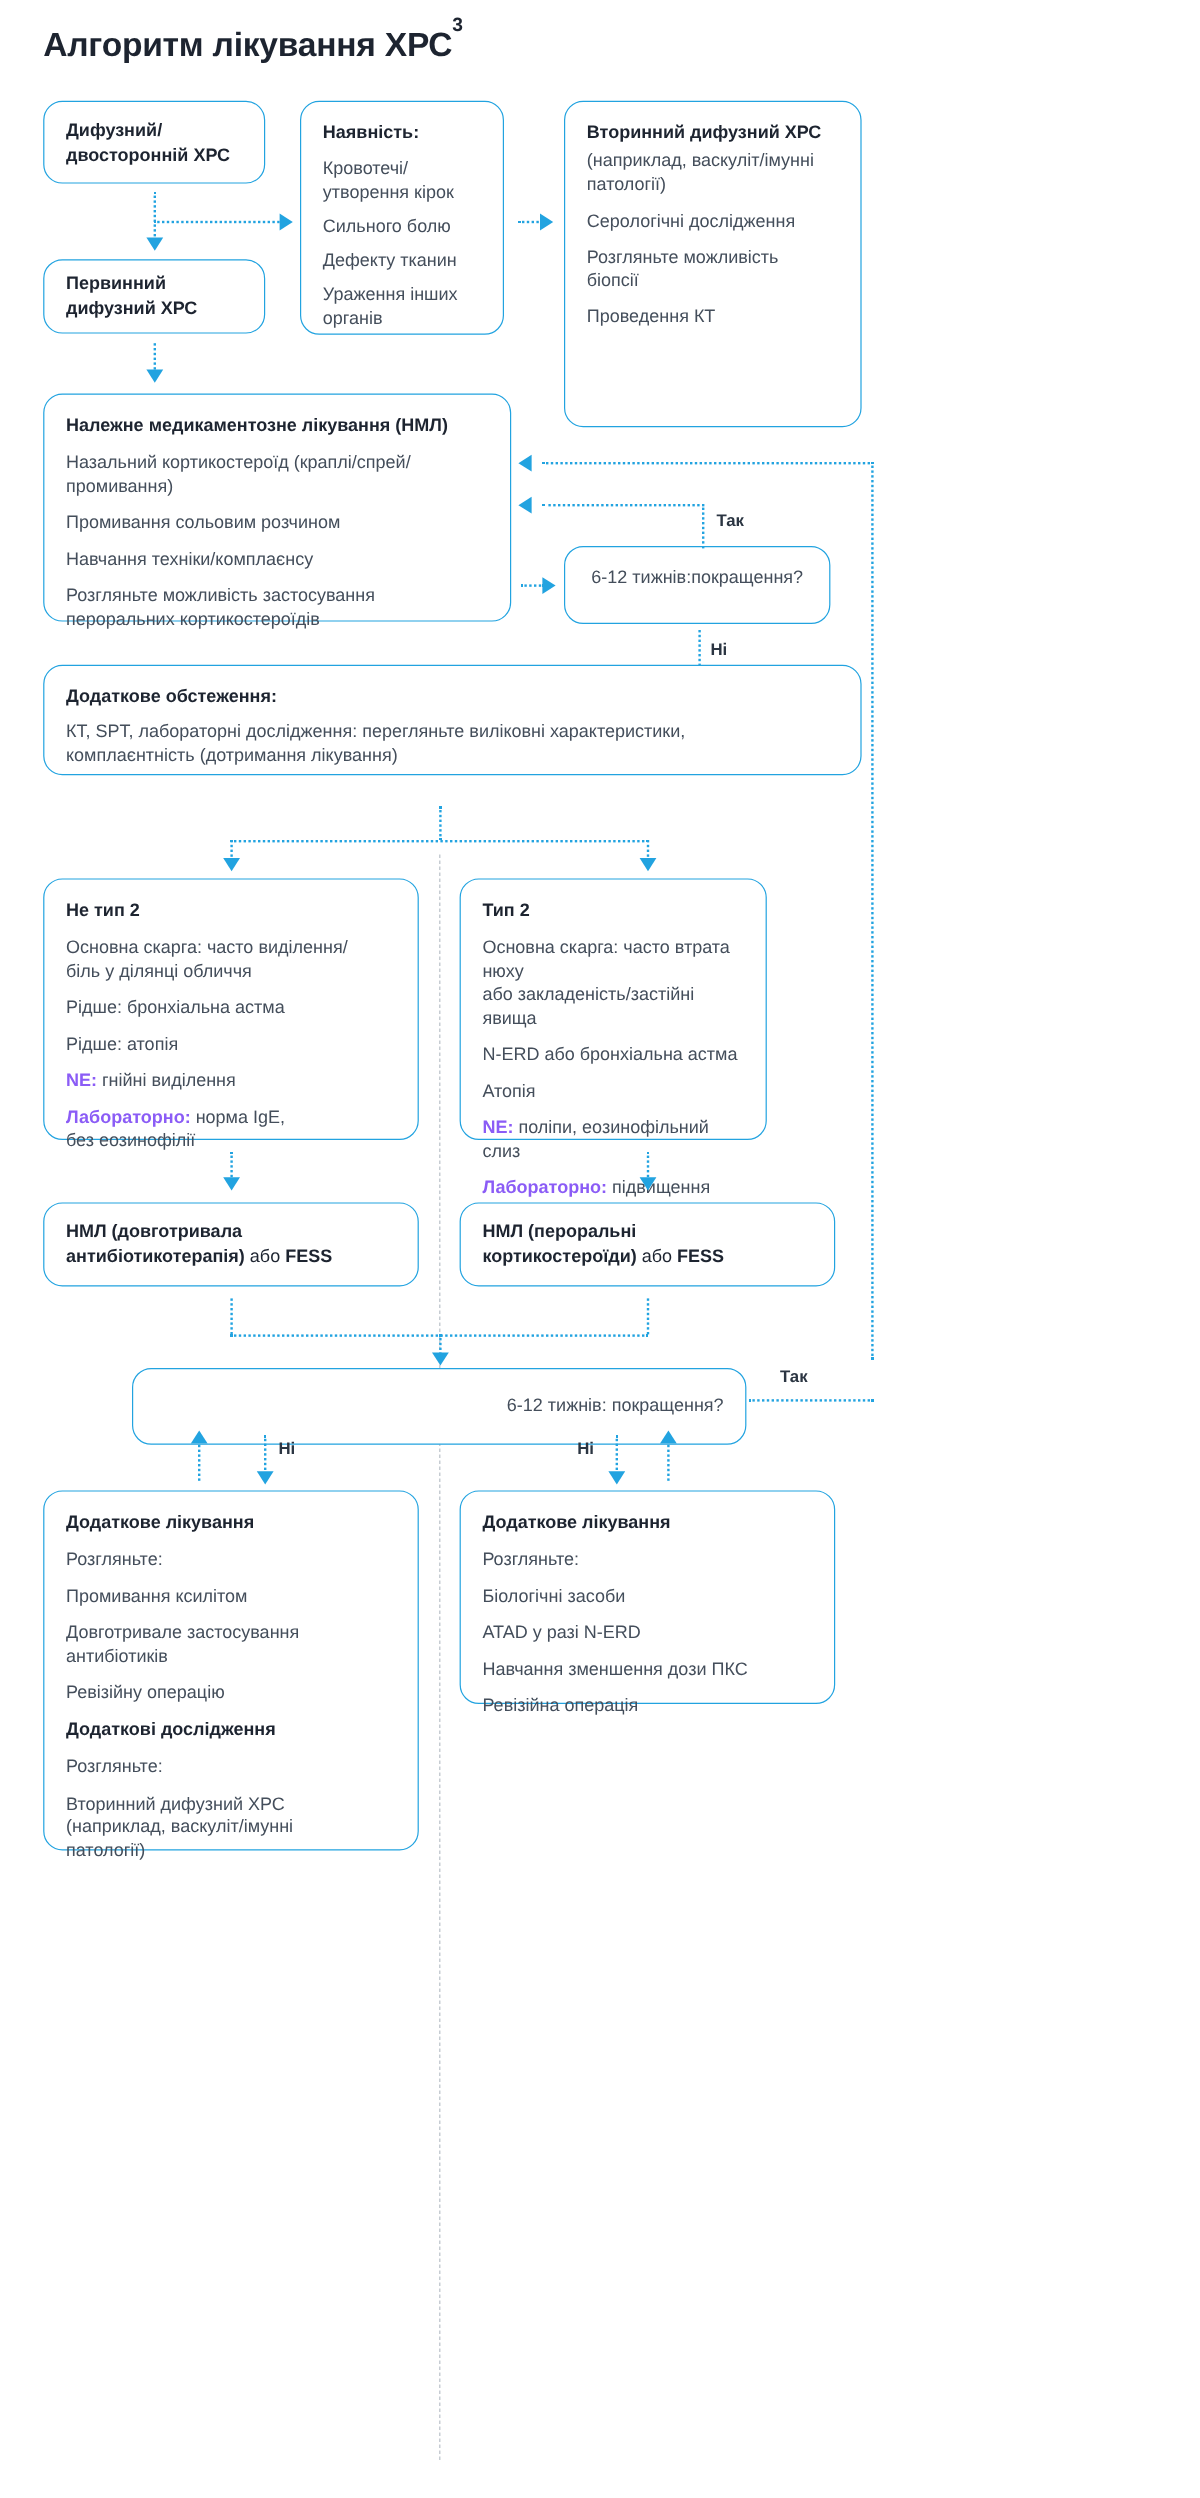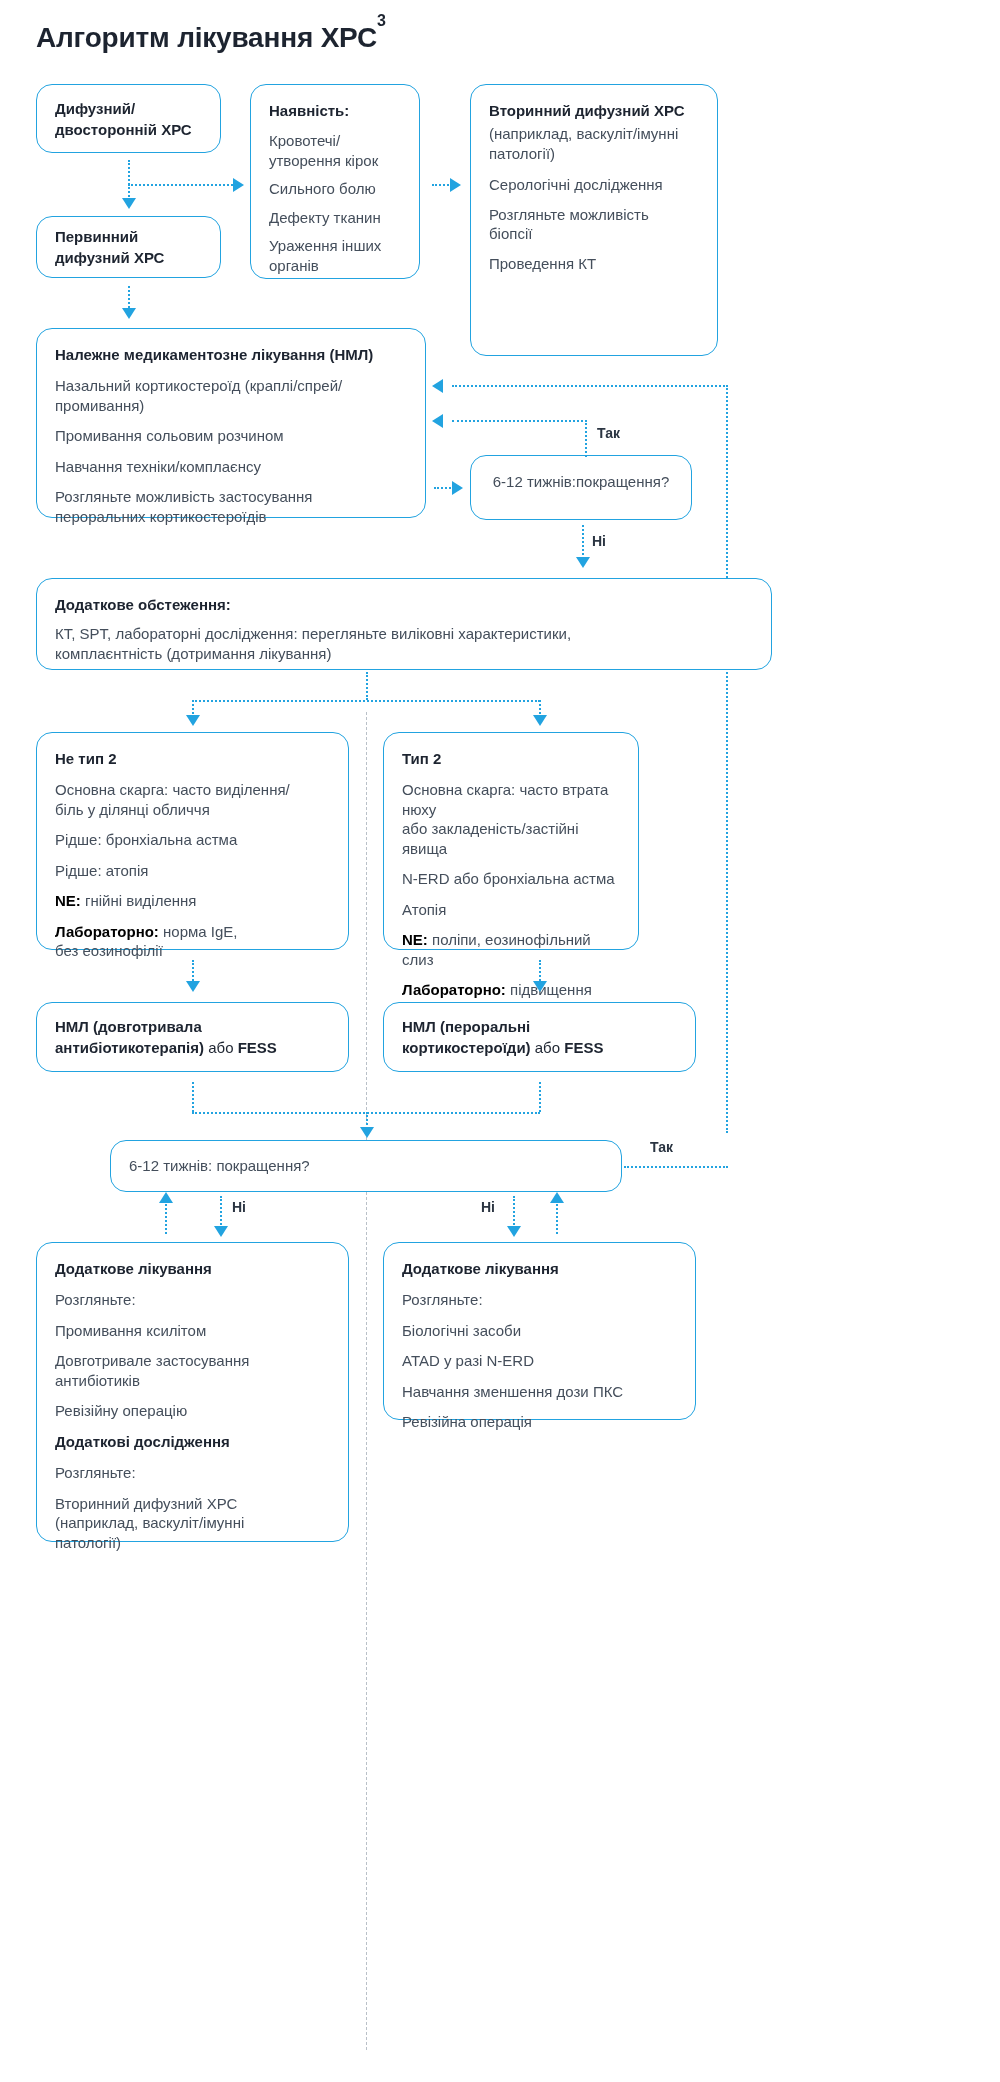--- a/index.html
+++ b/index.html
@@ -41,21 +41,21 @@
     line-height: 1.35;
     margin-bottom: 11px;
   }
   .bx-line {
     font-size: 15px;
     line-height: 1.3;
     color: #444e5b;
     margin-bottom: 11px;
   }
   .bx-line:last-child { margin-bottom: 0; }
-  .bx-line b { color: #000000; font-weight: bold; }
+  .bx-line b { color: #8b5cf6; font-weight: bold; }
   .center { text-align: center; }
   .tight .bx-line { margin-bottom: 9px; }
   .nogap .bx-title { margin-bottom: 3px; }
 
   .hdr-only { font-weight: bold; color: #1d2430; font-size: 15px; line-height: 1.4; }
 
   
   .vline, .hline {
     position: absolute;
     background-image: none;
@@ -177,21 +177,21 @@
 
   <div class="hline" style="left:452px; top:420px; width:135px;"></div>
   <div class="vline" style="left:585px; top:420px; height:37px;"></div>
   <div class="arrow arr-left" style="left:432px; top:414px;"></div>
   <div class="edge-label" style="left:597px; top:425px;">Так</div>
 
   <div class="vline" style="left:582px; top:525px; height:38px;"></div>
   <div class="arrow arr-down" style="left:576px; top:557px;"></div>
   <div class="edge-label" style="left:592px; top:533px;">Ні</div>
 
-  <div class="box" style="left:36px; top:578px; width:736px; height:92px;">
+  <div class="box" style="left:36px; top:554px; width:682px; height:92px;">
     <div class="bx-title" style="margin-bottom:9px;">Додаткове обстеження:</div>
     <div class="bx-line" style="white-space:pre-line;">КТ, SPT, лабораторні дослідження: перегляньте виліковні характеристики,
 комплаєнтність (дотримання лікування)</div>
   </div>
 
   <div class="vline" style="left:366px; top:672px; height:28px;"></div>
   <div class="hline" style="left:192px; top:700px; width:348px;"></div>
   <div class="vline" style="left:192px; top:700px; height:22px;"></div>
   <div class="arrow arr-down" style="left:186px; top:715px;"></div>
   <div class="vline" style="left:539px; top:700px; height:22px;"></div>
@@ -235,21 +235,21 @@
     <div class="hdr-only"><b style="white-space:pre-line;">НМЛ (пероральні
 кортикостероїди)</b><span style="font-weight:normal;"> або </span><b>FESS</b></div>
   </div>
 
   <div class="vline" style="left:192px; top:1082px; height:30px;"></div>
   <div class="vline" style="left:539px; top:1082px; height:30px;"></div>
   <div class="hline" style="left:192px; top:1112px; width:348px;"></div>
   <div class="vline" style="left:366px; top:1112px; height:21px;"></div>
   <div class="arrow arr-down" style="left:360px; top:1127px;"></div>
 
-  <div class="box center" style="left:110px; top:1140px; width:512px; height:52px; display:flex; align-items:center; justify-content:flex-start;">
+  <div class="box center" style="left:110px; top:1140px; width:512px; height:64px; display:flex; align-items:center; justify-content:flex-end;">
     <div class="bx-line" style="margin:0;">6-12 тижнів: покращення?</div>
   </div>
 
   <div class="hline" style="left:624px; top:1166px; width:104px;"></div>
   <div class="edge-label" style="left:650px; top:1139px;">Так</div>
 
   <div class="vline" style="left:220px; top:1196px; height:36px;"></div>
   <div class="arrow arr-down" style="left:214px; top:1226px;"></div>
   <div class="edge-label" style="left:232px; top:1199px;">Ні</div>
 

